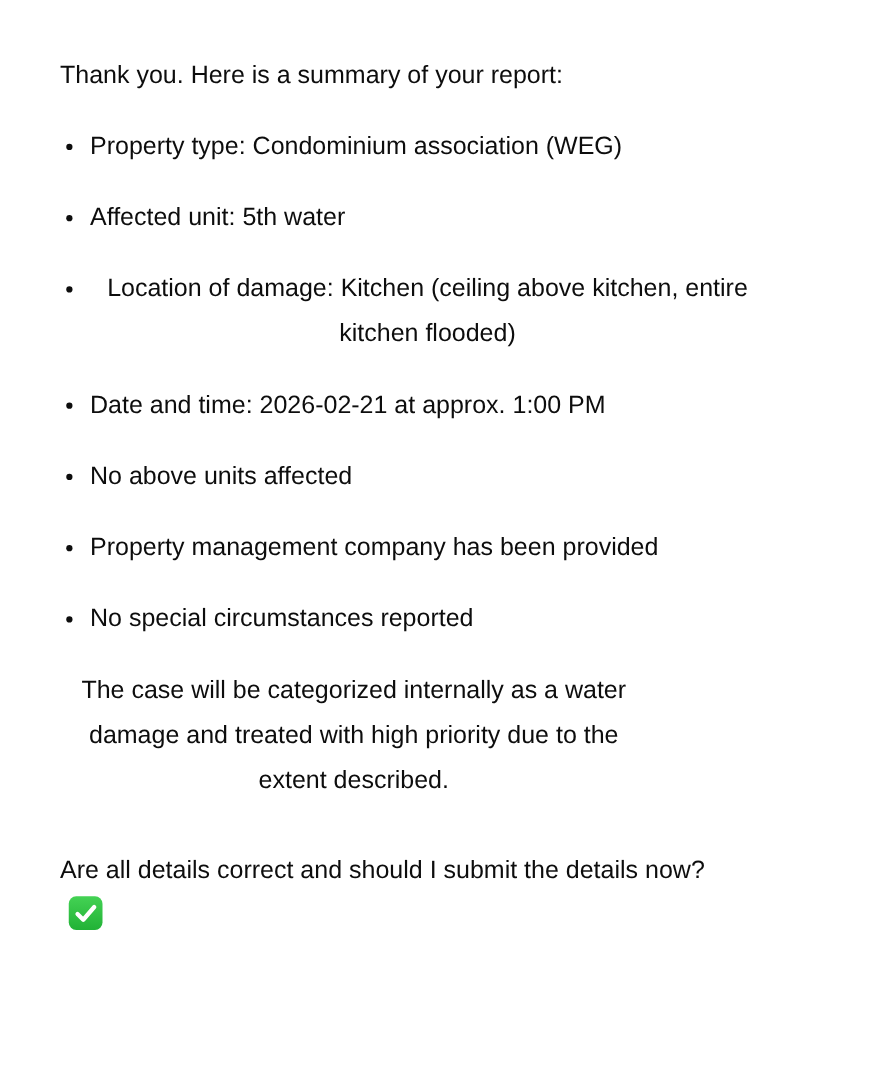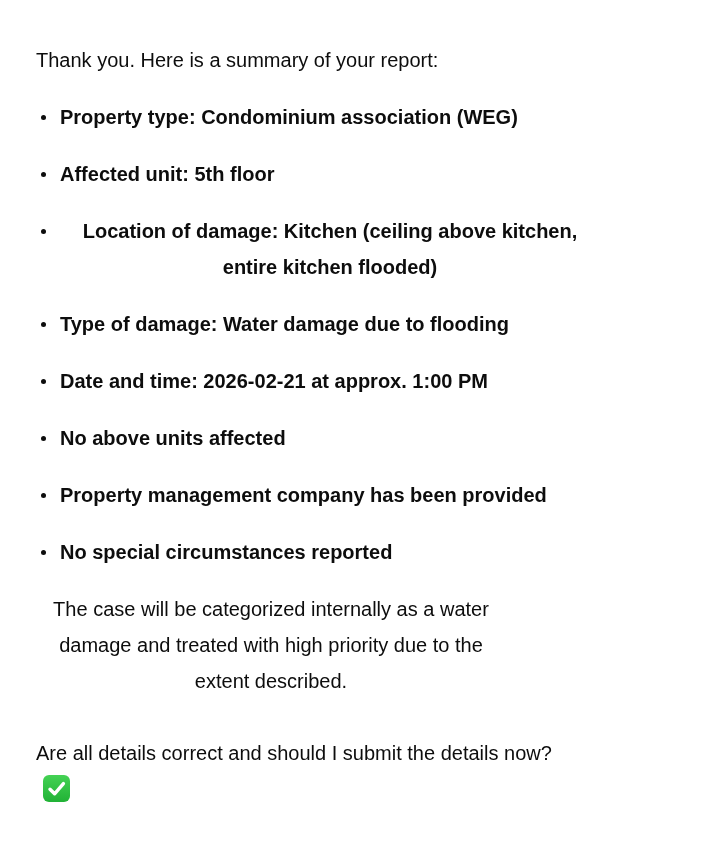--- a/index.html
+++ b/index.html
@@ -9,36 +9,35 @@
   }
   body {
     width: 706px;
     height: 860px;
     overflow: hidden;
     font-family: "Liberation Sans", "DejaVu Sans", sans-serif;
     color: #0d0d0d;
     -webkit-font-smoothing: antialiased;
   }
   .message {
-    padding: 42px 44px 0 36px;
+    padding: 42px 44px 0 48px;
     font-size: 20px;
     line-height: 36px;
     font-weight: 400;
   }
   .message p {
     margin: 0;
   }
   .intro {
     margin-bottom: 21px !important;
   }
   .summary-list {
     list-style: none;
     margin: 0 0 14px 0;
     padding: 0;
-    font-weight: bold;
   }
   .summary-list li {
     position: relative;
     padding-left: 24px;
     margin: 0 0 21px 0;
   }
   .summary-list li::before {
     content: "";
     position: absolute;
     left: 5px;
@@ -79,27 +78,24 @@
 
 <div class="message">
 
   <p class="intro">Thank you. Here is a summary of your report:</p>
 
   <ul class="summary-list">
     <li>
       <span>Property type: Condominium association (WEG)</span>
     </li>
     <li>
-      <span>Affected unit: 5th floor</span>
+      <span>Affected unit: 5th water</span>
     </li>
     <li>
       <span class="li-wrap" style="display:block;text-align:center;">Location of damage: Kitchen (ceiling above kitchen, entire kitchen flooded)</span>
-    </li>
-    <li>
-      <span>Type of damage: Water damage due to flooding</span>
     </li>
     <li>
       <span>Date and time: 2026-02-21 at approx. 1:00 PM</span>
     </li>
     <li>
       <span>No above units affected</span>
     </li>
     <li>
       <span>Property management company has been provided</span>
     </li>

